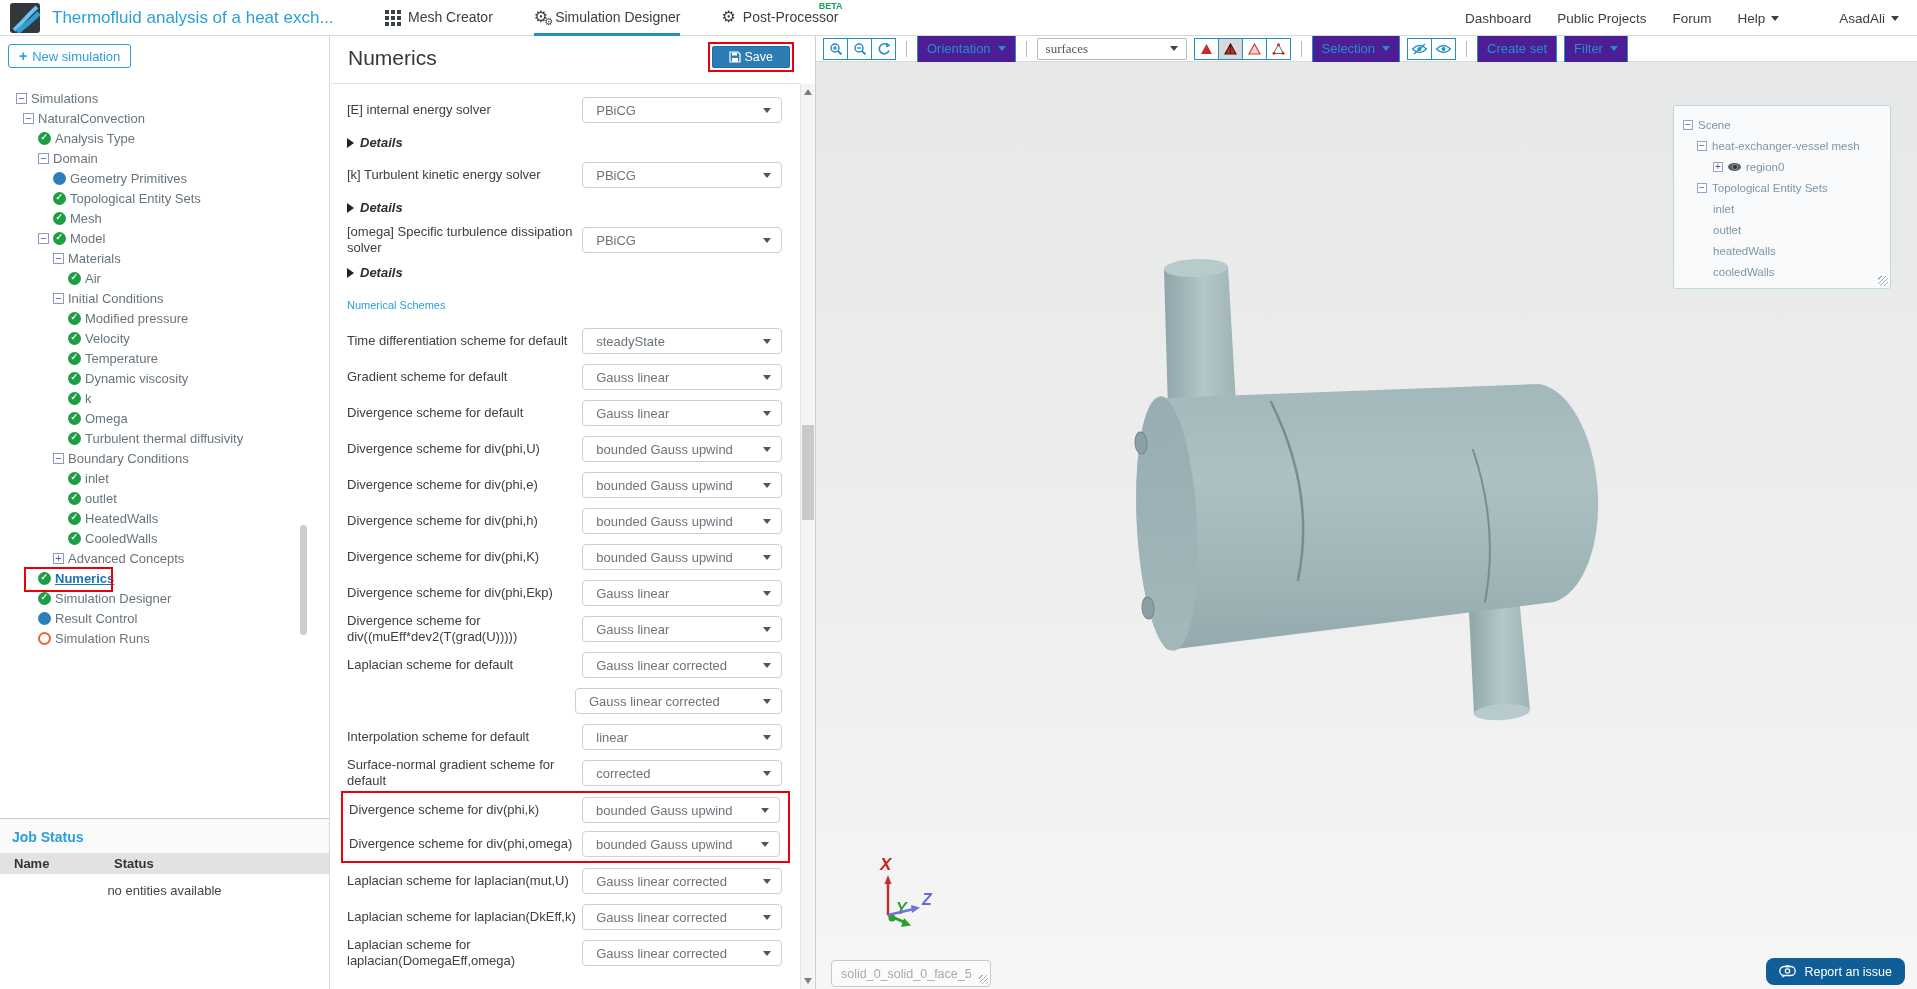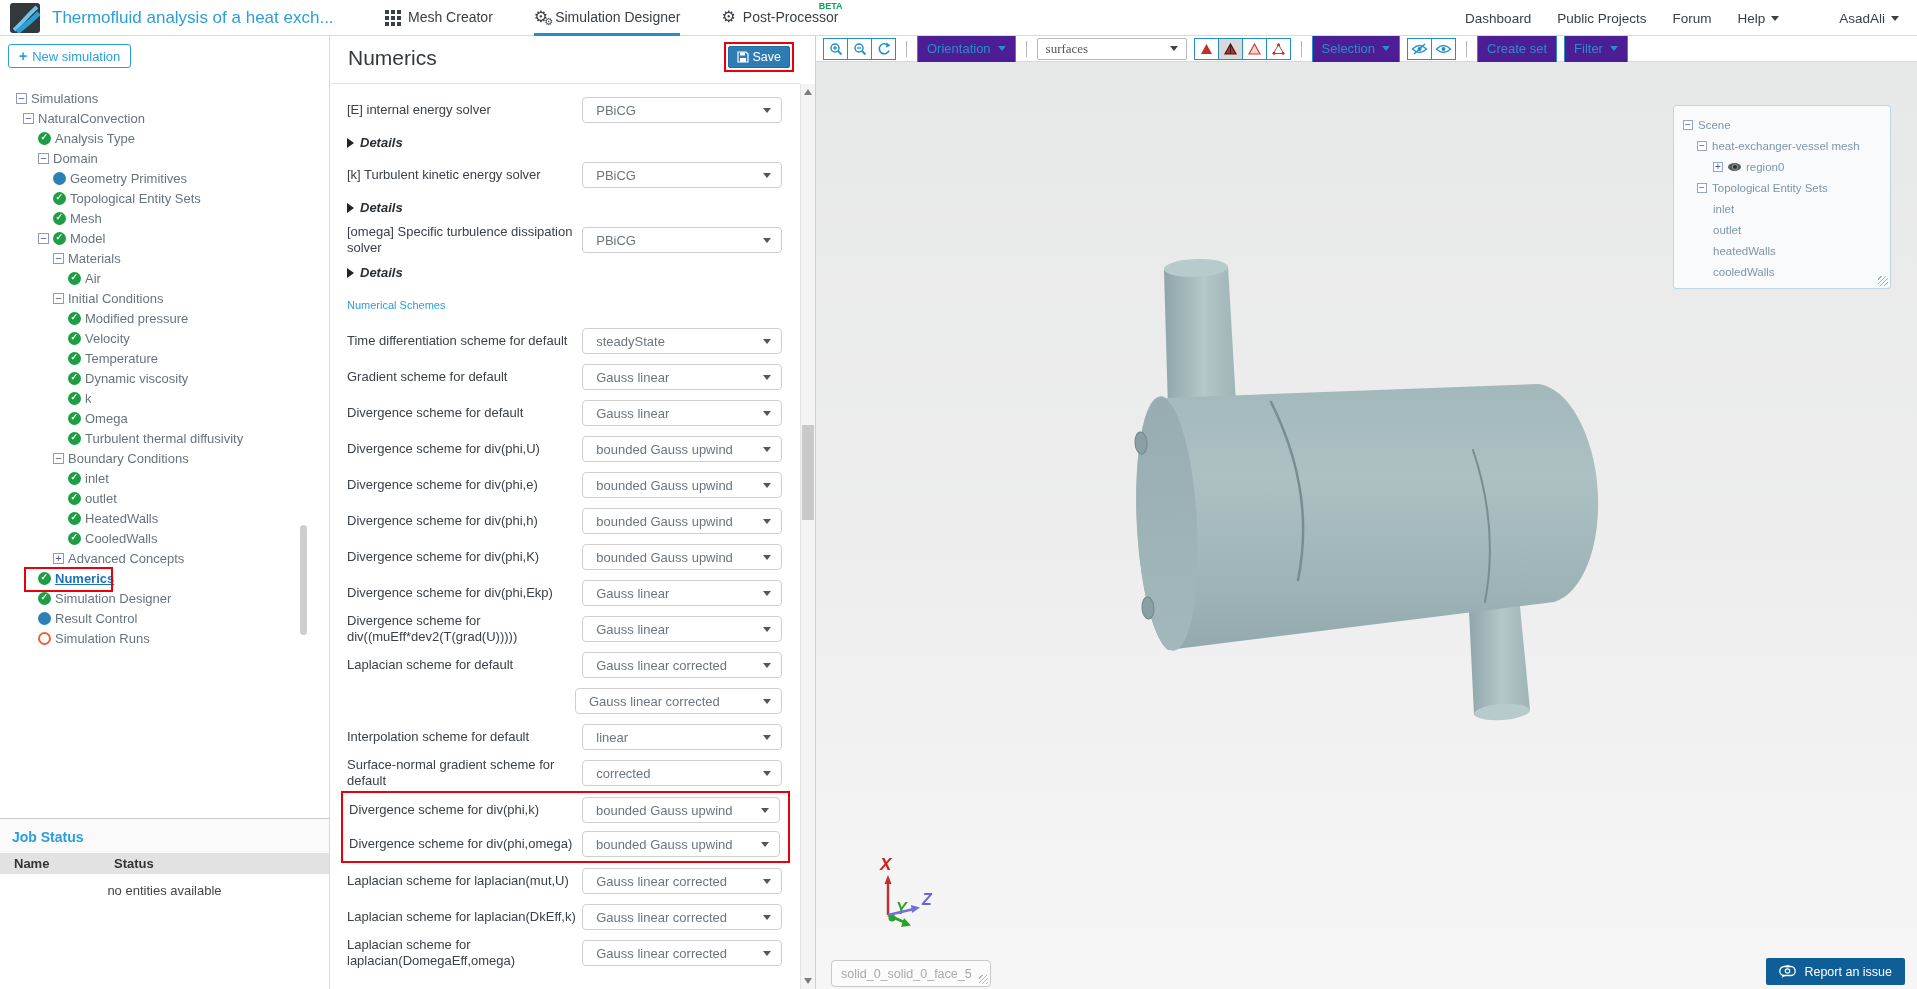--- a/index.html
+++ b/index.html
@@ -47,21 +47,21 @@
   .job-status h3 { padding:10px 12px 8px; color:#2a9fd9; font-size:14px; font-weight:bold; background:#fafafa; }
   .js-header { display:flex; background:#e2e2e2; height:21px; align-items:center; font-size:13px; font-weight:bold; color:#333; }
   .js-header .c1 { width:100px; padding-left:14px; } .js-header .c2 { padding-left:14px; }
   .js-empty { text-align:center; margin-top:9px; font-size:13px; color:#444; }
 
   
   .panel { position:absolute; left:331px; top:36px; width:469px; height:953px; background:#fff; }
   .panel-header { position:relative; height:48px; border-bottom:1px solid #e2e2e2; }
   .panel-header h1 { position:absolute; left:17px; top:10px; font-size:21px; font-weight:normal; color:#32383e; }
   .save-wrap { position:absolute; right:6px; top:6px; border:2px solid #e8000d; padding:2px; }
-  .save-btn { height:22px; padding:0 8px; background:#2e7cb4; border:1px solid #26699a; border-radius:2px; color:#fff; font-size:12.5px; display:flex; align-items:center; gap:4px; cursor:pointer; }
+  .save-btn { height:22px; padding:0 16px; background:#2e7cb4; border:1px solid #26699a; border-radius:2px; color:#fff; font-size:12.5px; display:flex; align-items:center; gap:4px; cursor:pointer; }
   .panel-body { position:absolute; left:0; top:48px; width:100%; padding:6px 18px 0 16px; }
   .frow { display:flex; align-items:center; min-height:40px; }
   .frow.scheme { min-height:36px; height:36px; }
   .flabel { width:245px; font-size:13px; color:#3b4148; line-height:1.25; word-wrap:break-word; }
   .select { margin-left:auto; width:207px; height:26px; border:1px solid #cfcfcf; border-radius:4px; background:#fff; display:flex; align-items:center; padding:0 10px 0 13px; font-size:13px; color:#6c757d; cursor:pointer; }
   .scaret { margin-left:auto; width:0; height:0; border-left:4px solid transparent; border-right:4px solid transparent; border-top:5px solid #555; }
   .details { height:25px; display:flex; align-items:center; gap:6px; font-size:13px; color:#2b3035; cursor:pointer; }
   .dtri { width:0; height:0; border-top:5px solid transparent; border-bottom:5px solid transparent; border-left:7px solid #222; }
   .dtext { font-style:italic; font-weight:bold; }
   .section-title { margin:14px 0 12px; font-size:11px; font-weight:normal; color:#2a9fd9; }
@@ -99,21 +99,21 @@
   .srow:not([data-expand]) .sexpander{display:none;}
   .seye { display:none; width:13px; height:8px; background:#565d60; border-radius:50%; position:relative; flex:0 0 auto; }
   .seye::after { content:""; position:absolute; left:4.5px; top:2px; width:4px; height:4px; border-radius:50%; background:#2c3133; box-shadow:0 0 0 1px #8b9296; }
   .srow[data-eye] .seye{display:inline-block;}
 
   
   .face-box { position:absolute; left:15px; top:898px; width:160px; height:27px; border:1px solid #c9c9c9; border-radius:4px; background:rgba(255,255,255,0.55); color:#a9a9a9; font-size:12.5px; display:flex; align-items:center; padding-left:9px; }
   .face-box::after { content:""; position:absolute; right:2px; bottom:2px; width:9px; height:9px; background:repeating-linear-gradient(135deg,transparent 0 2px,#b5b5b5 2px 3px); }
 
   
-  .report-btn { position:absolute; right:12px; top:896px; height:27px; padding:0 13px; background:#0f5e97; border:none; border-radius:2px; color:#fff; font-size:12.5px; display:flex; align-items:center; gap:8px; cursor:pointer; }
+  .report-btn { position:absolute; right:12px; top:896px; height:27px; padding:0 13px; background:#0f5e97; border:none; border-radius:8px; color:#fff; font-size:12.5px; display:flex; align-items:center; gap:8px; cursor:pointer; }
 
   .axis-svg { position:absolute; left:40px; top:780px; }
 </style>
 </head>
 <body>
 
 <div class="app">
 
   <header>
     <div class="logo">

